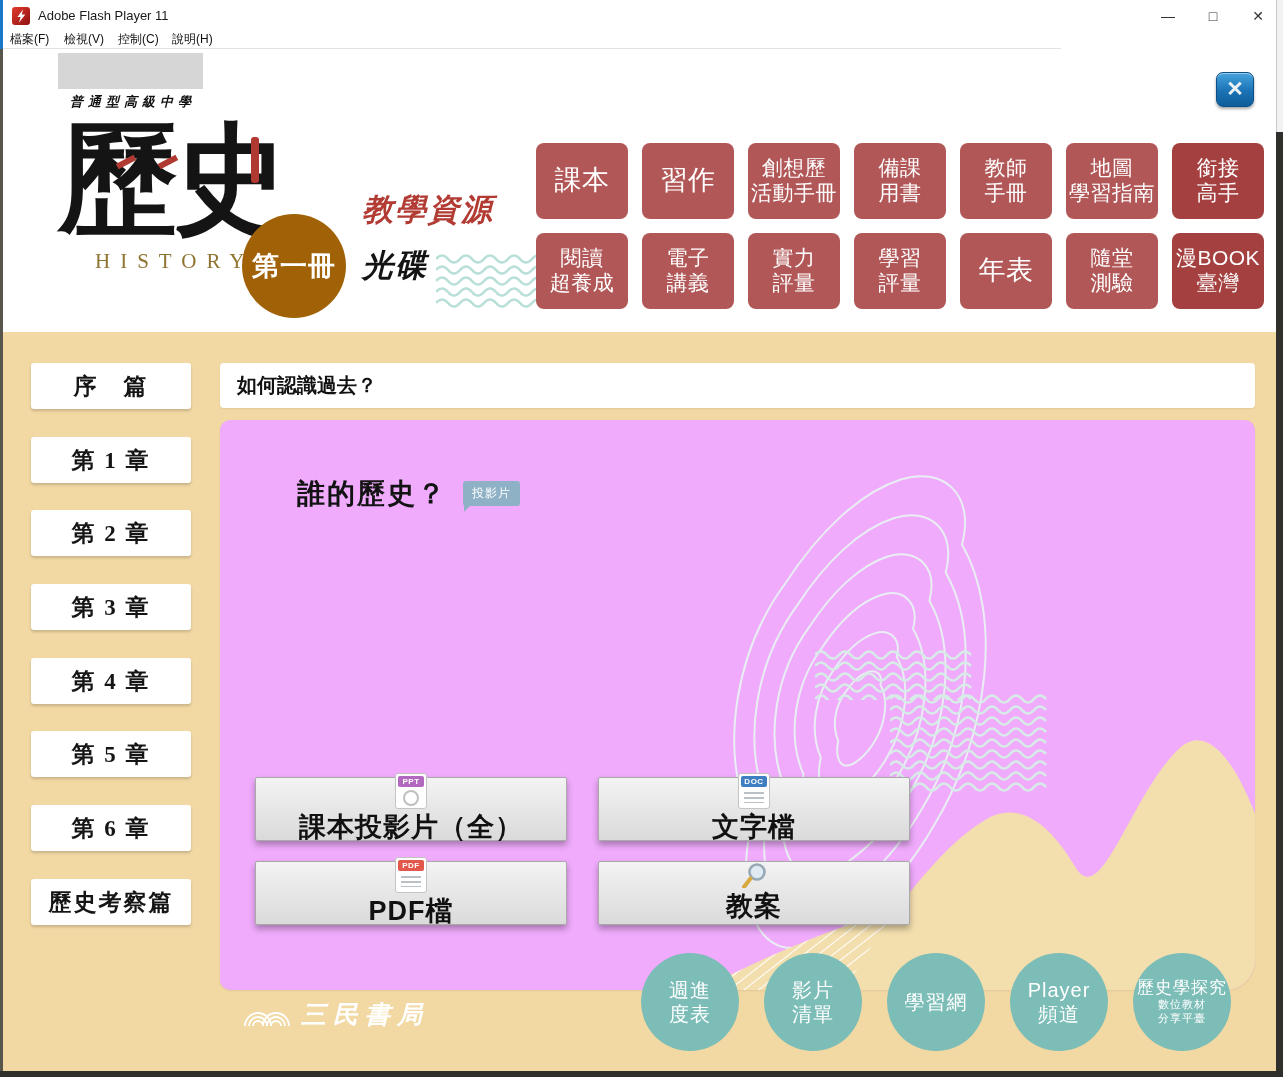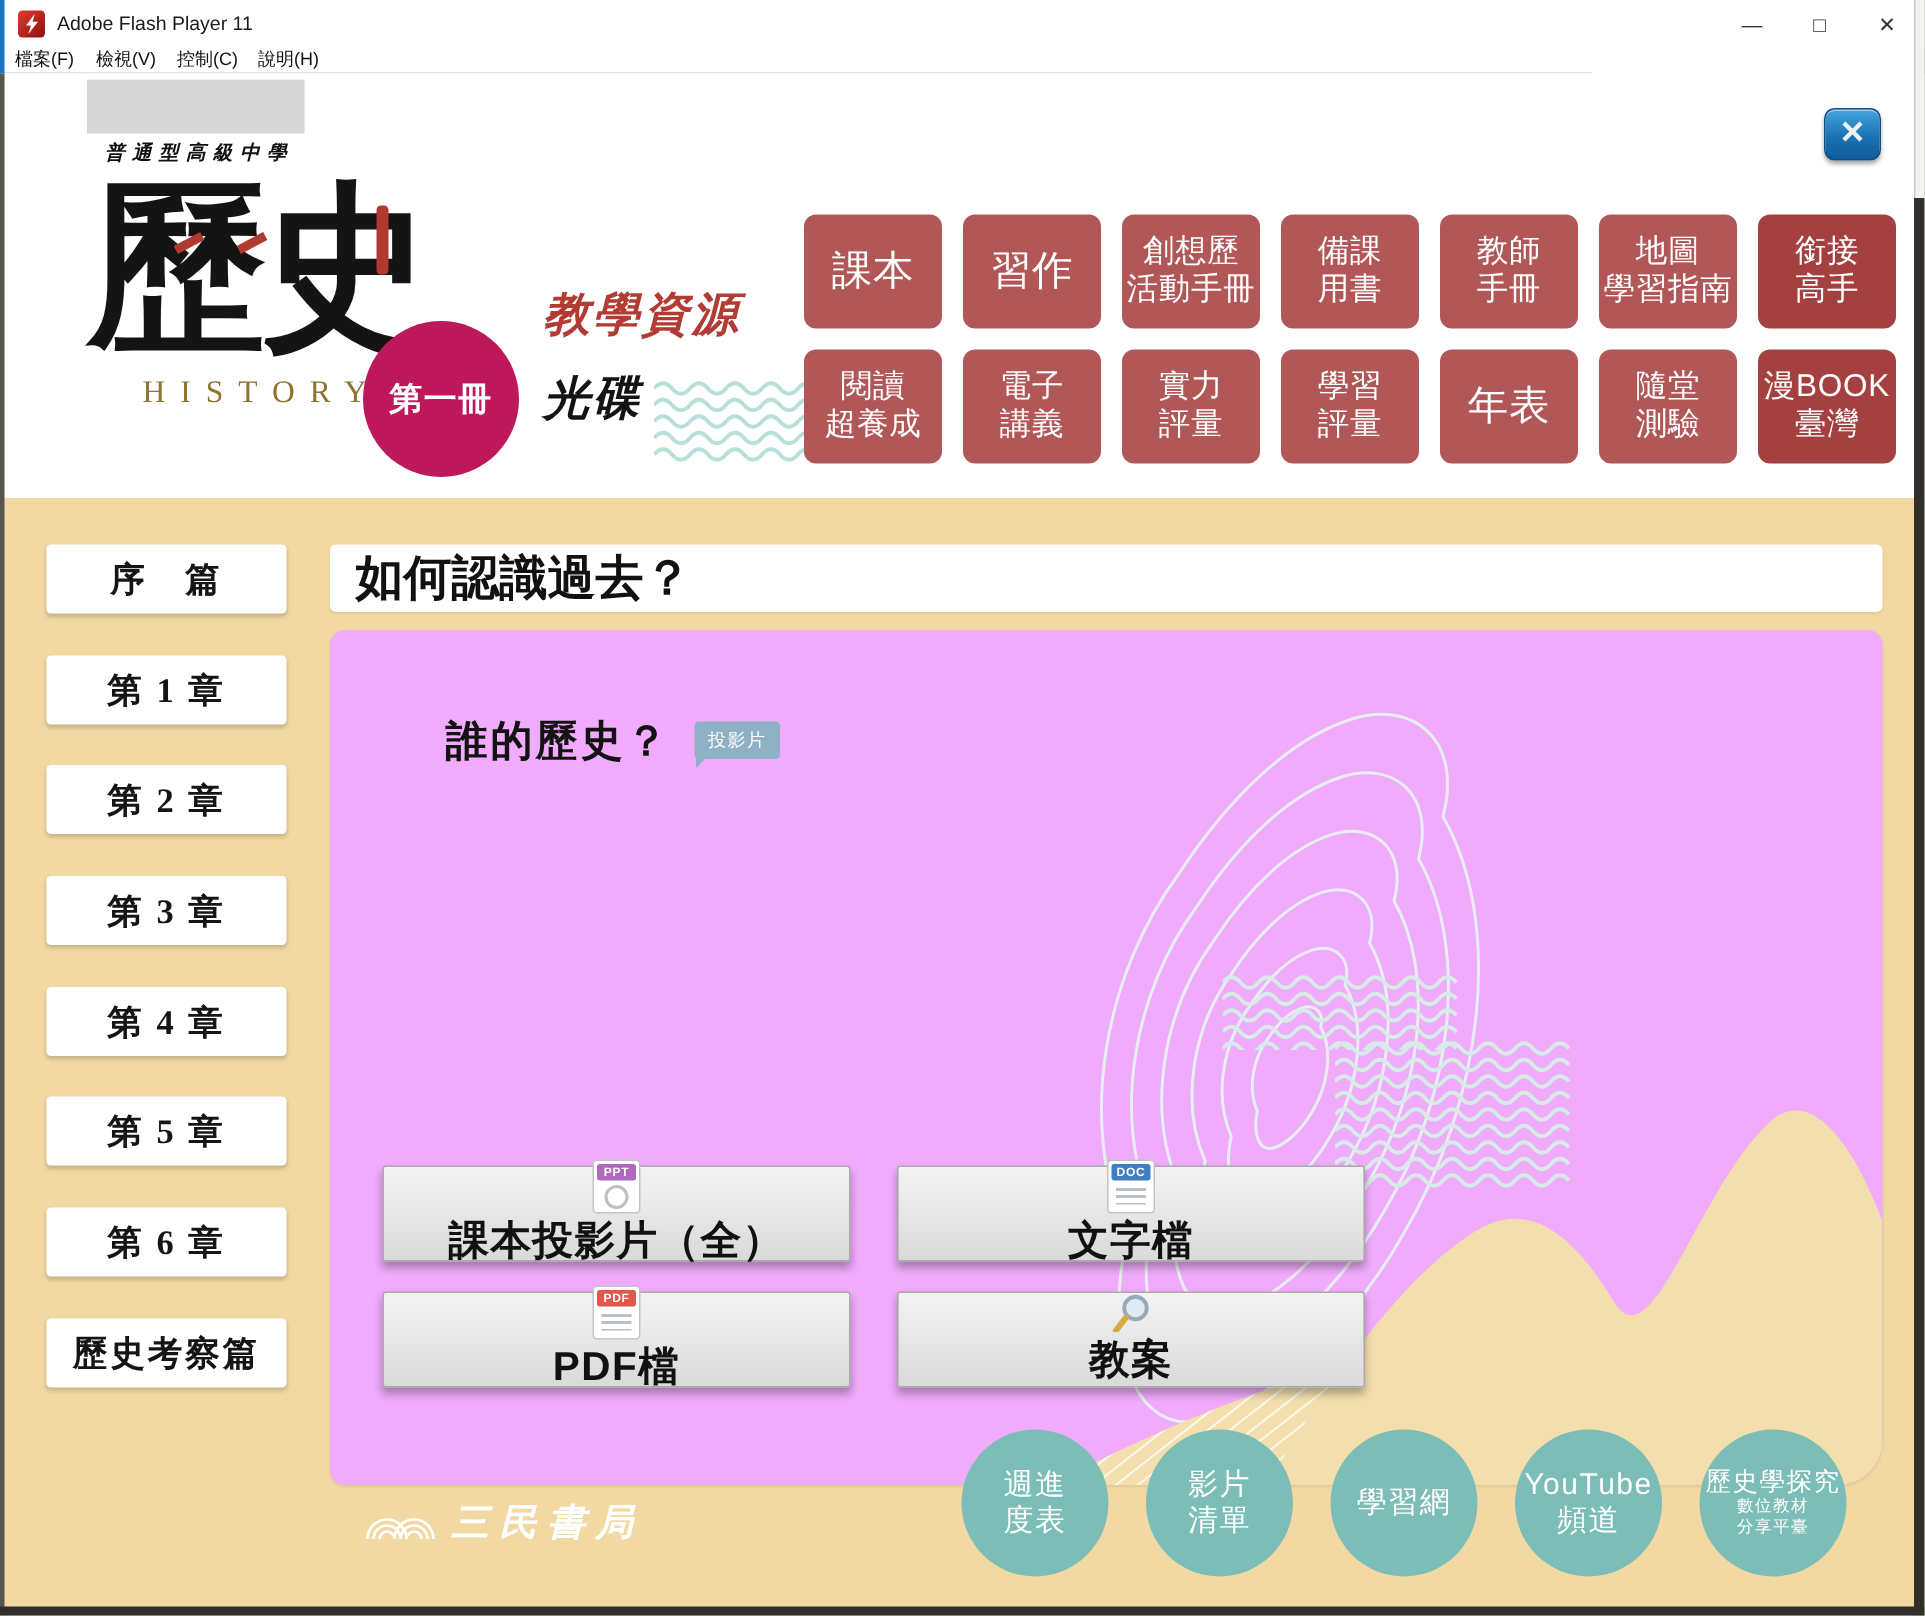--- a/index.html
+++ b/index.html
@@ -27,41 +27,41 @@
       border:1px solid #0b4f85;box-shadow:0 2px 3px rgba(0,0,0,.35), inset 0 1px 0 rgba(255,255,255,.45);
       color:#eef2f5;font-size:21px;font-weight:bold;text-align:center;line-height:31px;}
 
   
   .logo-hanzi{left:58px;top:70px;font-size:120px;line-height:1;font-weight:800;color:#141414;letter-spacing:-6px;}
   .red-mark{background:#b03a32;}
   .rm1{left:116px;top:110px;width:20px;height:6px;transform:rotate(-28deg);}
   .rm2{left:158px;top:110px;width:20px;height:6px;transform:rotate(-28deg);}
   .rm3{left:251px;top:88px;width:8px;height:46px;border-radius:3px;}
   .logo-history{left:95px;top:200px;font-family:"Liberation Serif",serif;font-size:21px;color:#8f7430;letter-spacing:10px;}
-  .vol-circle{left:242px;top:165px;width:104px;height:104px;border-radius:50%;background:#be185d;
-      display:flex;align-items:center;justify-content:center;color:#fff;font-size:22px;font-weight:600;letter-spacing:1px;}
+  .vol-circle{left:242px;top:165px;width:104px;height:104px;border-radius:50%;background:#a16207;
+      display:flex;align-items:center;justify-content:center;color:#fff;font-size:27px;font-weight:600;letter-spacing:1px;}
   .res1{left:362px;top:140px;font-size:31px;font-style:italic;font-weight:900;color:#b23c34;letter-spacing:2px;}
   .res2{left:362px;top:196px;font-size:31px;font-style:italic;font-weight:900;color:#141414;letter-spacing:2px;}
   .logo-waves{left:436px;top:203px;color:#b9dfd9;}
 
   
   .rbtn{width:92px;height:76px;border-radius:8px;background:#b25757;color:#fff;cursor:pointer;
       display:flex;flex-direction:column;align-items:center;justify-content:center;text-align:center;}
   .rbtn.dark{background:#a54040;}
   .rbtn span{display:block;font-size:21px;line-height:1.18;font-weight:500;letter-spacing:.5px;}
   .rbtn.one span{font-size:27px;}
 
   
   .tanarea{left:0;top:332px;width:1283px;height:745px;background:#f2d9a4;}
   .side-btn{left:31px;width:160px;height:46px;background:#fff;border-radius:3px;cursor:pointer;
       box-shadow:0 2px 3px rgba(0,0,0,.18);display:flex;align-items:center;justify-content:center;
       font-family:"Liberation Serif",serif;font-size:23px;font-weight:600;color:#151515;letter-spacing:2px;}
   .section-bar{left:220px;top:31px;width:1035px;height:45px;background:#fff;border-radius:4px;
       display:flex;align-items:center;box-shadow:0 1px 2px rgba(0,0,0,.08);}
-  .section-bar span{margin-left:17px;font-size:32px;font-weight:bold;color:#111;}
+  .section-bar span{margin-left:17px;font-size:20px;font-weight:bold;color:#111;}
 
   .panel{left:220px;top:88px;width:1035px;height:570px;background:#f0abfc;border-radius:10px 10px 30px 10px;
       overflow:hidden;box-shadow:0 1px 2px rgba(0,0,0,.08);}
   .topic{left:77px;top:55px;font-size:28px;font-weight:600;color:#131313;letter-spacing:2px;}
   .tag{left:243px;top:61px;background:#8fb1c6;color:#fff;font-size:12px;padding:4px 9px;border-radius:3px;letter-spacing:1px;}
   .tag::after{content:"";position:absolute;left:1px;bottom:-6px;width:0;height:0;
       border:5px solid transparent;border-top-color:#8fb1c6;border-left-color:#8fb1c6;}
 
   .taiwan{left:470px;top:40px;color:#e9eef3;}
   .pwaves{color:#d7ebe7;}
@@ -312,21 +312,21 @@
     </div>
   <div class="abs circle" style="left:764px;">
       <span>影片</span>
       <span>清單</span>
     </div>
   <div class="abs circle" style="left:887px;">
       <span>學習網</span>
       <span></span>
     </div>
   <div class="abs circle" style="left:1010px;">
-      <span>YouTube</span>
+      <span>Player</span>
       <span>頻道</span>
     </div>
   <div class="abs circle small-title" style="left:1133px;">
     <span class="t">歷史學探究</span>
     <span class="sub">數位教材</span>
     <span class="sub">分享平臺</span>
   </div>
 
   <div class="abs brand">
     <svg width="48" height="22">

